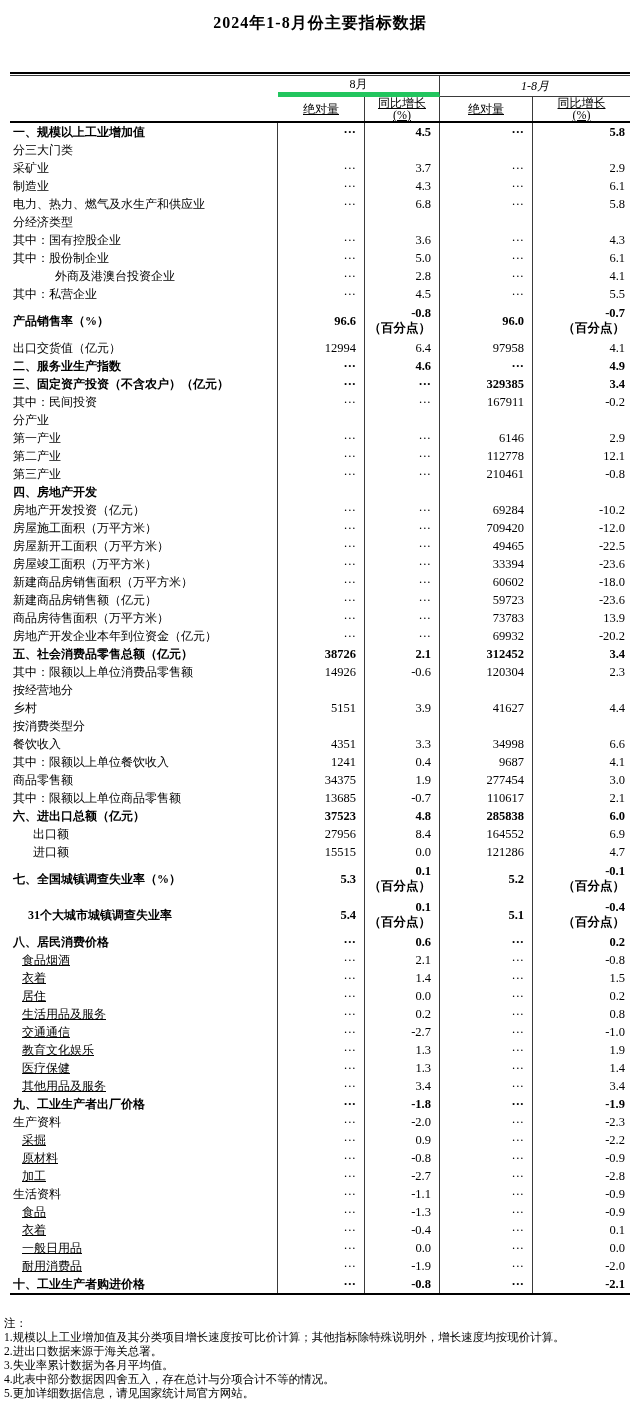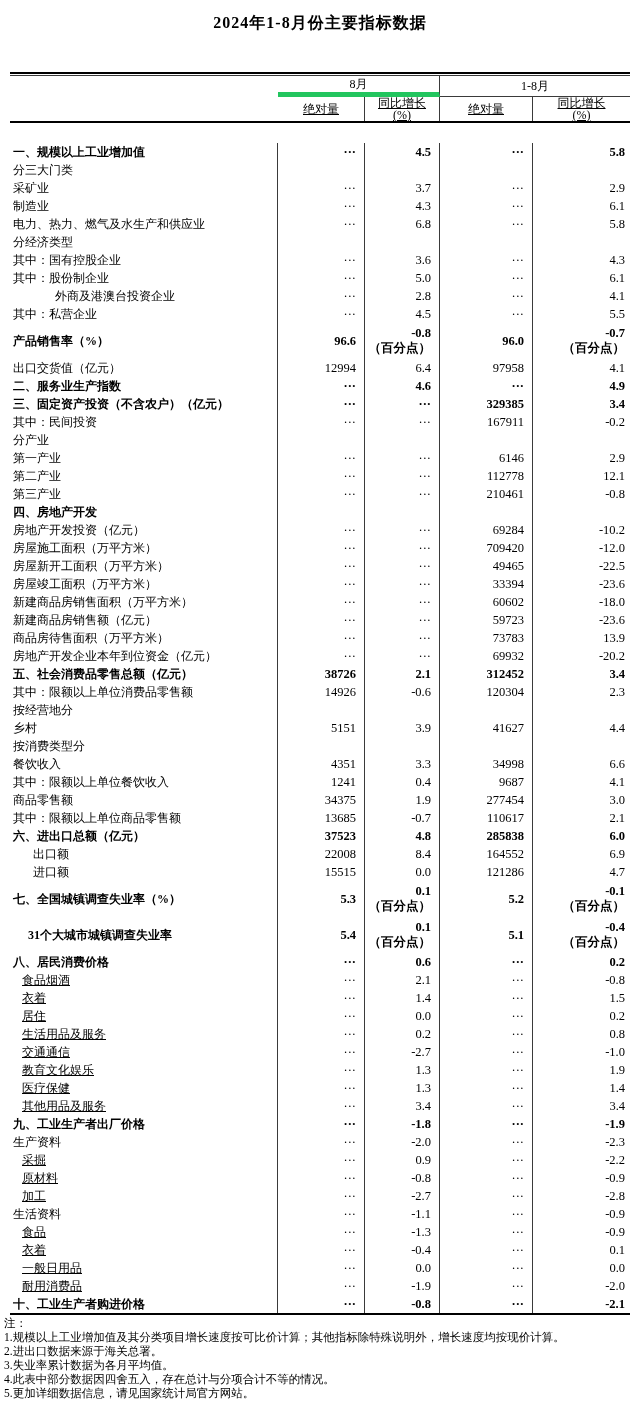--- a/index.html
+++ b/index.html
@@ -10,27 +10,27 @@
   .tablebox{position:absolute;left:10px;top:72px;width:620px;}
   .rule-thick{height:2px;background:#000;}
   .rule-gap{height:1px;background:#fff;}
   .rule-thin{height:1px;background:#3a3a3a;}
   .thead{display:grid;grid-template-columns:268px 87px 75px 93px 97px;
          grid-template-rows:21px 24px;font-size:12px;}
   .hc{display:flex;align-items:center;justify-content:center;text-align:center;
       line-height:12px;white-space:pre-line;}
   .h-ind{grid-row:1/3;grid-column:1;border-right:1px solid #3a3a3a;letter-spacing:2px;}
   .h-g1{grid-row:1;grid-column:2/4;border-right:1px solid #3a3a3a;border-bottom:5px solid #22c55e;}
-  .h-g2{grid-row:1;grid-column:4/6;border-bottom:1px solid #3a3a3a;}
+  .h-g2{grid-row:1;grid-column:4/6;border-bottom:1px solid #3a3a3a;font-style:italic;}
   .h-s{grid-row:2;text-decoration:underline;}
   .h-s1{grid-column:2;border-right:1px solid #3a3a3a;}
   .h-s2{grid-column:3;border-right:1px solid #3a3a3a;}
   .h-s3{grid-column:4;border-right:1px solid #3a3a3a;}
   .h-s4{grid-column:5;}
-  .tbody{font-size:12px;margin-top:20px;}
+  .tbody{font-size:12px;}
   .trow{display:grid;grid-template-columns:268px 87px 75px 93px 97px;height:18px;}
   .trow.tall{height:36px;font-weight:bold;}
   .trow.bold{font-weight:700;}
   .c{display:flex;flex-direction:column;justify-content:center;overflow:hidden;}
   .trow .c{border-right:1px solid #3a3a3a;}
   .trow .c:last-child{border-right:none;}
   .label{align-items:flex-start;white-space:nowrap;line-height:13px;}
   .lv0{padding-left:3px;}
   .lv1{padding-left:12px;text-decoration:underline;}
   .lv2{padding-left:18px;}
@@ -330,21 +330,21 @@
         </div>
         <div class="trow bold">
           <div class="c label lv0">六、进出口总额（亿元）</div>
           <div class="c num">37523</div>
           <div class="c num">4.8</div>
           <div class="c num">285838</div>
           <div class="c num">6.0</div>
         </div>
         <div class="trow">
           <div class="c label lv3">出口额</div>
-          <div class="c num">22008</div>
+          <div class="c num">27956</div>
           <div class="c num">8.4</div>
           <div class="c num">164552</div>
           <div class="c num">6.9</div>
         </div>
         <div class="trow">
           <div class="c label lv3">进口额</div>
           <div class="c num">15515</div>
           <div class="c num">0.0</div>
           <div class="c num">121286</div>
           <div class="c num">4.7</div>

